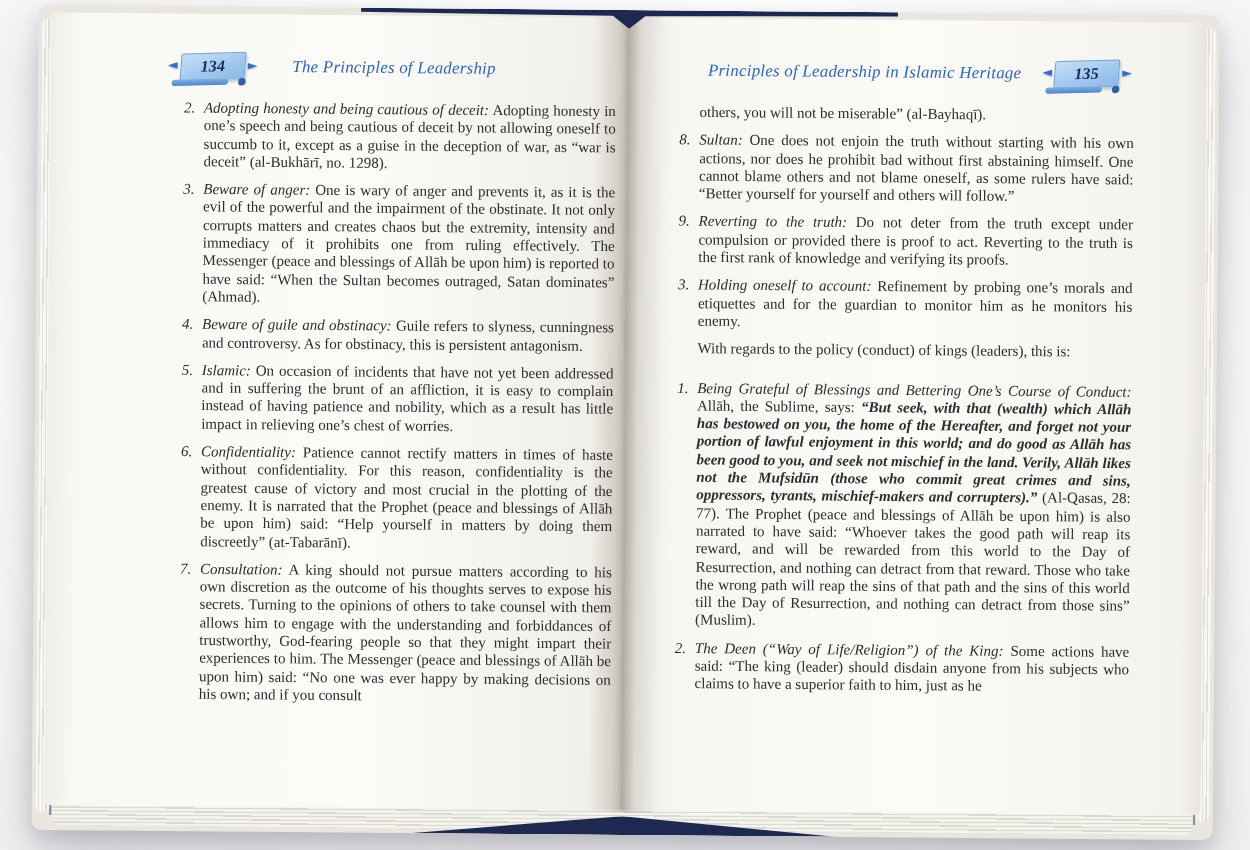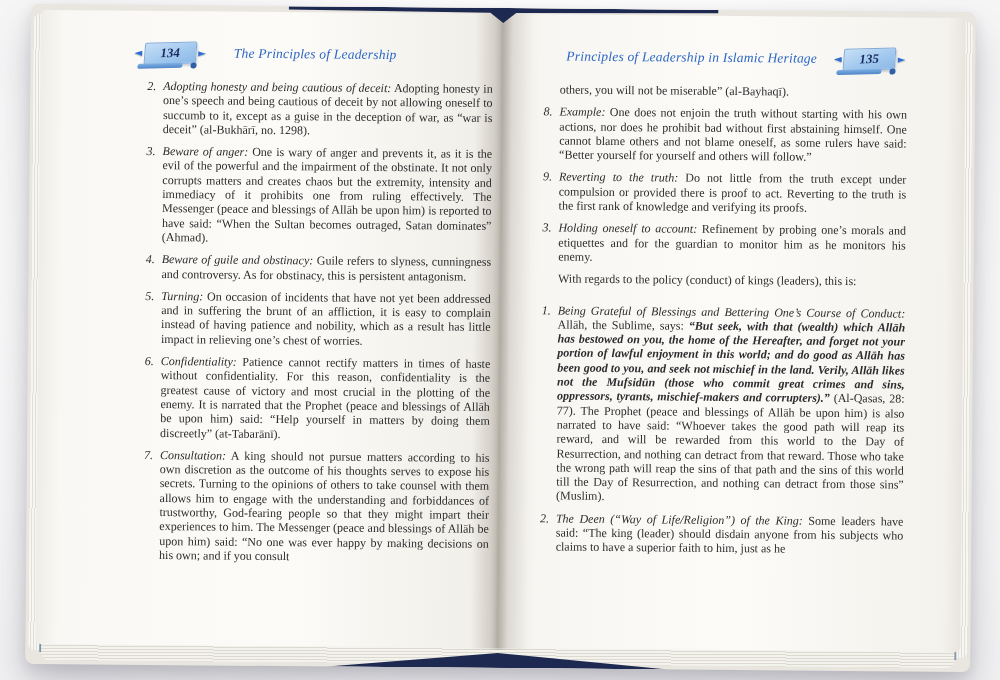--- a/index.html
+++ b/index.html
@@ -93,21 +93,21 @@
             <div class="item">
               <span class="num">3.</span>
               <span class="itext"><span class="seg-lead">Beware of anger:</span>  <span class="seg-n">One is wary of anger and prevents it, as it is the evil of the powerful and the impairment of the obstinate.  It not only corrupts matters and creates chaos but the extremity, intensity and immediacy of it prohibits one from ruling effectively.  The Messenger (peace and blessings of Allāh be upon him) is reported to have said:  “When the Sultan becomes outraged, Satan dominates” (Ahmad).</span>  </span>
             </div>
             <div class="item">
               <span class="num">4.</span>
               <span class="itext"><span class="seg-lead">Beware of guile and obstinacy:</span>  <span class="seg-n">Guile refers to slyness, cunningness and controversy.  As for obstinacy, this is persistent antagonism.</span>  </span>
             </div>
             <div class="item">
               <span class="num">5.</span>
-              <span class="itext"><span class="seg-lead">Turning:</span>  <span class="seg-n">On occasion of incidents that have not yet been addressed and in suffering the brunt of an affliction, it is easy to complain instead of having patience and nobility, which as a result has little impact in relieving one’s chest of worries.</span>  </span>
+              <span class="itext"><span class="seg-lead">Islamic:</span>  <span class="seg-n">On occasion of incidents that have not yet been addressed and in suffering the brunt of an affliction, it is easy to complain instead of having patience and nobility, which as a result has little impact in relieving one’s chest of worries.</span>  </span>
             </div>
             <div class="item">
               <span class="num">6.</span>
               <span class="itext"><span class="seg-lead">Confidentiality:</span>  <span class="seg-n">Patience cannot rectify matters in times of haste without confidentiality.  For this reason, confidentiality is the greatest cause of victory and most crucial in the plotting of the enemy.  It is narrated that the Prophet (peace and blessings of Allāh be upon him) said:  “Help yourself in matters by doing them discreetly” (at-Tabarānī).</span>  </span>
             </div>
             <div class="item">
               <span class="num">7.</span>
               <span class="itext"><span class="seg-lead">Consultation:</span>  <span class="seg-n">A king should not pursue matters according to his own discretion as the outcome of his thoughts serves to expose his secrets.  Turning to the opinions of others to take counsel with them allows him to engage with the understanding and forbiddances of trustworthy, God-fearing people so that they might impart their experiences to him.  The Messenger (peace and blessings of Allāh be upon him) said:  “No one was ever happy by making decisions on his own; and if you consult</span>  </span>
             </div>
           </div>
@@ -126,41 +126,41 @@
             <span class="rib-arrow">►</span>
           </div>
         </div>
         <div class="list" id="right-list">
             <div class="item">
               <span class="num"></span>
               <span class="itext"><span class="seg-n">others, you will not be miserable” (al-Bayhaqī).</span>  </span>
             </div>
             <div class="item">
               <span class="num">8.</span>
-              <span class="itext"><span class="seg-lead">Example:</span>  <span class="seg-n">One does not enjoin the truth without starting with his own actions, nor does he prohibit bad without first abstaining himself.  One cannot blame others and not blame oneself, as some rulers have said:  “Better yourself for yourself and others will follow.”</span>  </span>
+              <span class="itext"><span class="seg-lead">Sultan:</span>  <span class="seg-n">One does not enjoin the truth without starting with his own actions, nor does he prohibit bad without first abstaining himself.  One cannot blame others and not blame oneself, as some rulers have said:  “Better yourself for yourself and others will follow.”</span>  </span>
             </div>
             <div class="item">
               <span class="num">9.</span>
-              <span class="itext"><span class="seg-lead">Reverting to the truth:</span>  <span class="seg-n">Do not little from the truth except under compulsion or provided there is proof to act.  Reverting to the truth is the first rank of knowledge and verifying its proofs.</span>  </span>
+              <span class="itext"><span class="seg-lead">Reverting to the truth:</span>  <span class="seg-n">Do not deter from the truth except under compulsion or provided there is proof to act.  Reverting to the truth is the first rank of knowledge and verifying its proofs.</span>  </span>
             </div>
             <div class="item">
               <span class="num">3.</span>
               <span class="itext"><span class="seg-lead">Holding oneself to account:</span>  <span class="seg-n">Refinement by probing one’s morals and etiquettes and for the guardian to monitor him as he monitors his enemy.</span>  </span>
             </div>
             <div class="item">
               <span class="num"></span>
               <span class="itext"><span class="seg-n">With regards to the policy (conduct) of kings (leaders), this is:</span>  </span>
             </div>
             <div class="item gap-top">
               <span class="num">1.</span>
               <span class="itext"><span class="seg-lead">Being Grateful of Blessings and Bettering One’s Course of Conduct:</span>  <span class="seg-n">Allāh, the Sublime, says:</span>  <span class="seg-bq">“But seek, with that (wealth) which Allāh has bestowed on you, the home of the Hereafter, and forget not your portion of lawful enjoyment in this world; and do good as Allāh has been good to you, and seek not mischief in the land.  Verily, Allāh likes not the Mufsidūn (those who commit great crimes and sins, oppressors, tyrants, mischief-makers and corrupters).”</span>  <span class="seg-n">(Al-Qasas, 28: 77).  The Prophet (peace and blessings of Allāh be upon him) is also narrated to have said: “Whoever takes the good path will reap its reward, and will be rewarded from this world to the Day of Resurrection, and nothing can detract from that reward.  Those who take the wrong path will reap the sins of that path and the sins of this world till the Day of Resurrection, and nothing can detract from those sins” (Muslim).</span>  </span>
             </div>
             <div class="item">
               <span class="num">2.</span>
-              <span class="itext"><span class="seg-lead">The Deen (“Way of Life/Religion”) of the King:</span>  <span class="seg-n">Some leaders have said:  “The king (leader) should disdain anyone from his subjects who claims to have a superior faith to him, just as he</span>  </span>
+              <span class="itext"><span class="seg-lead">The Deen (“Way of Life/Religion”) of the King:</span>  <span class="seg-n">Some actions have said:  “The king (leader) should disdain anyone from his subjects who claims to have a superior faith to him, just as he</span>  </span>
             </div>
           </div>
       </div>
     </div>
 
   </div>
 
   <div class="gutter"></div>
   <div class="navy-top"></div>
   <div class="navy-bottom"></div>

